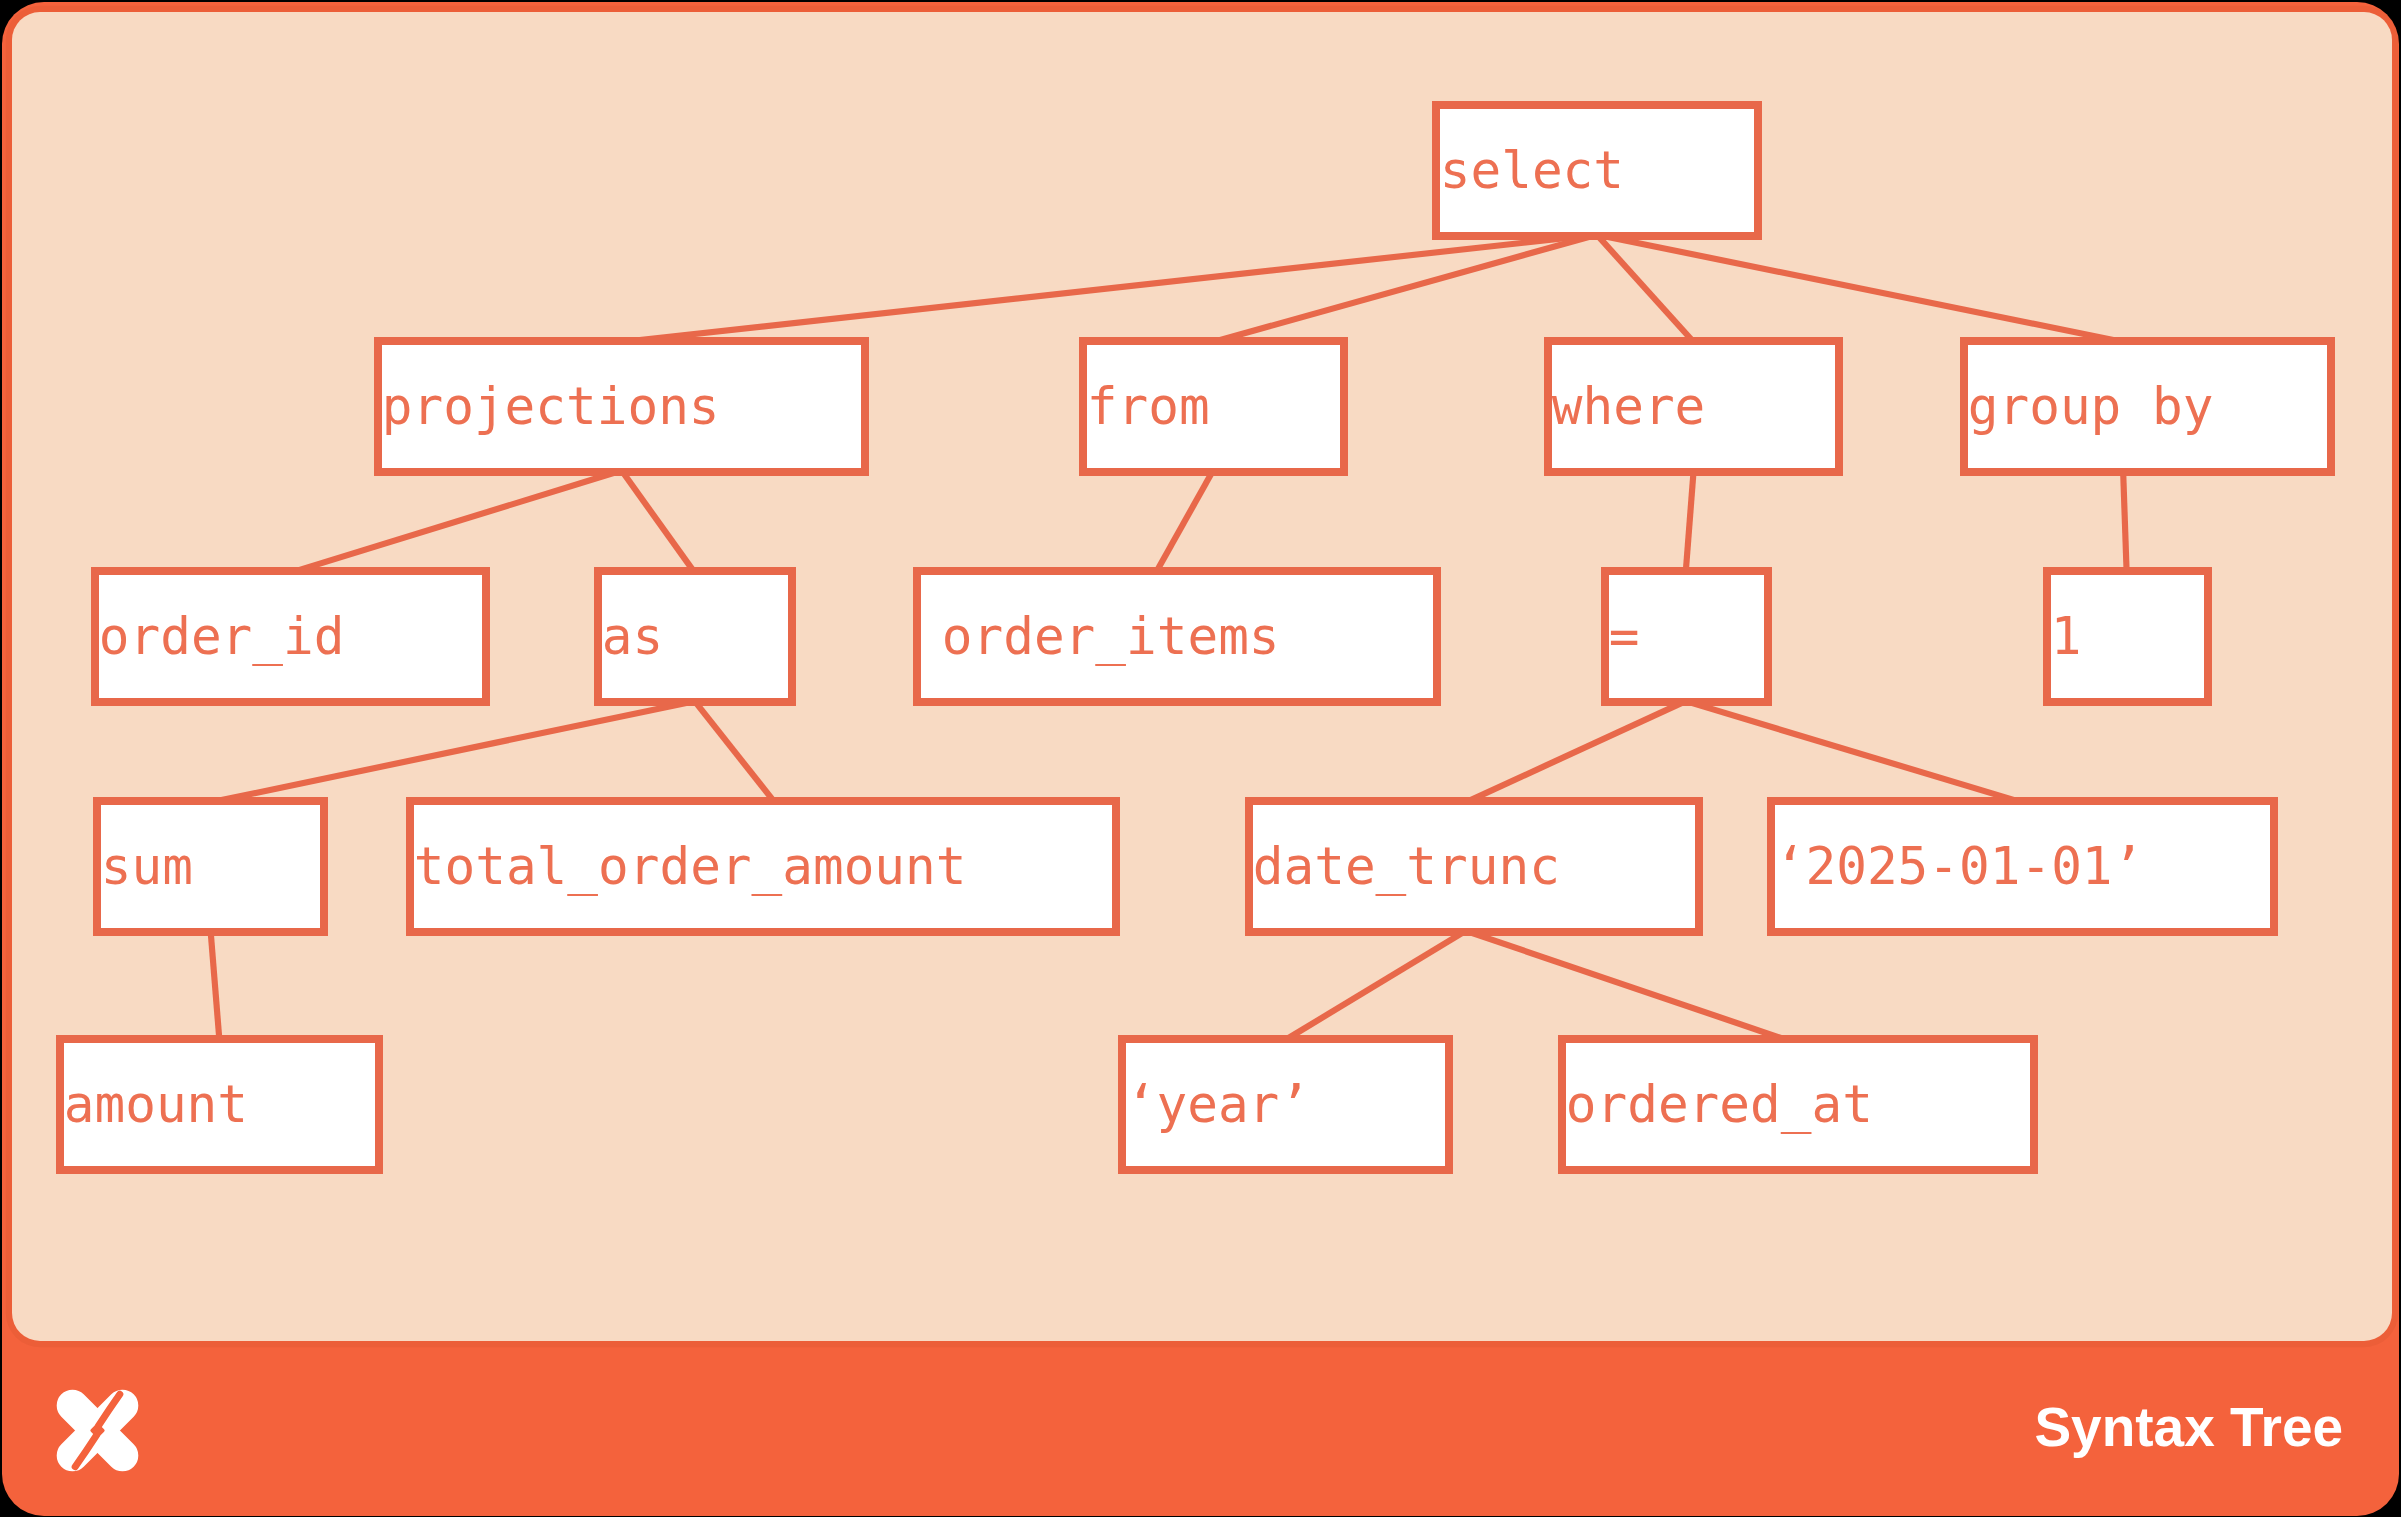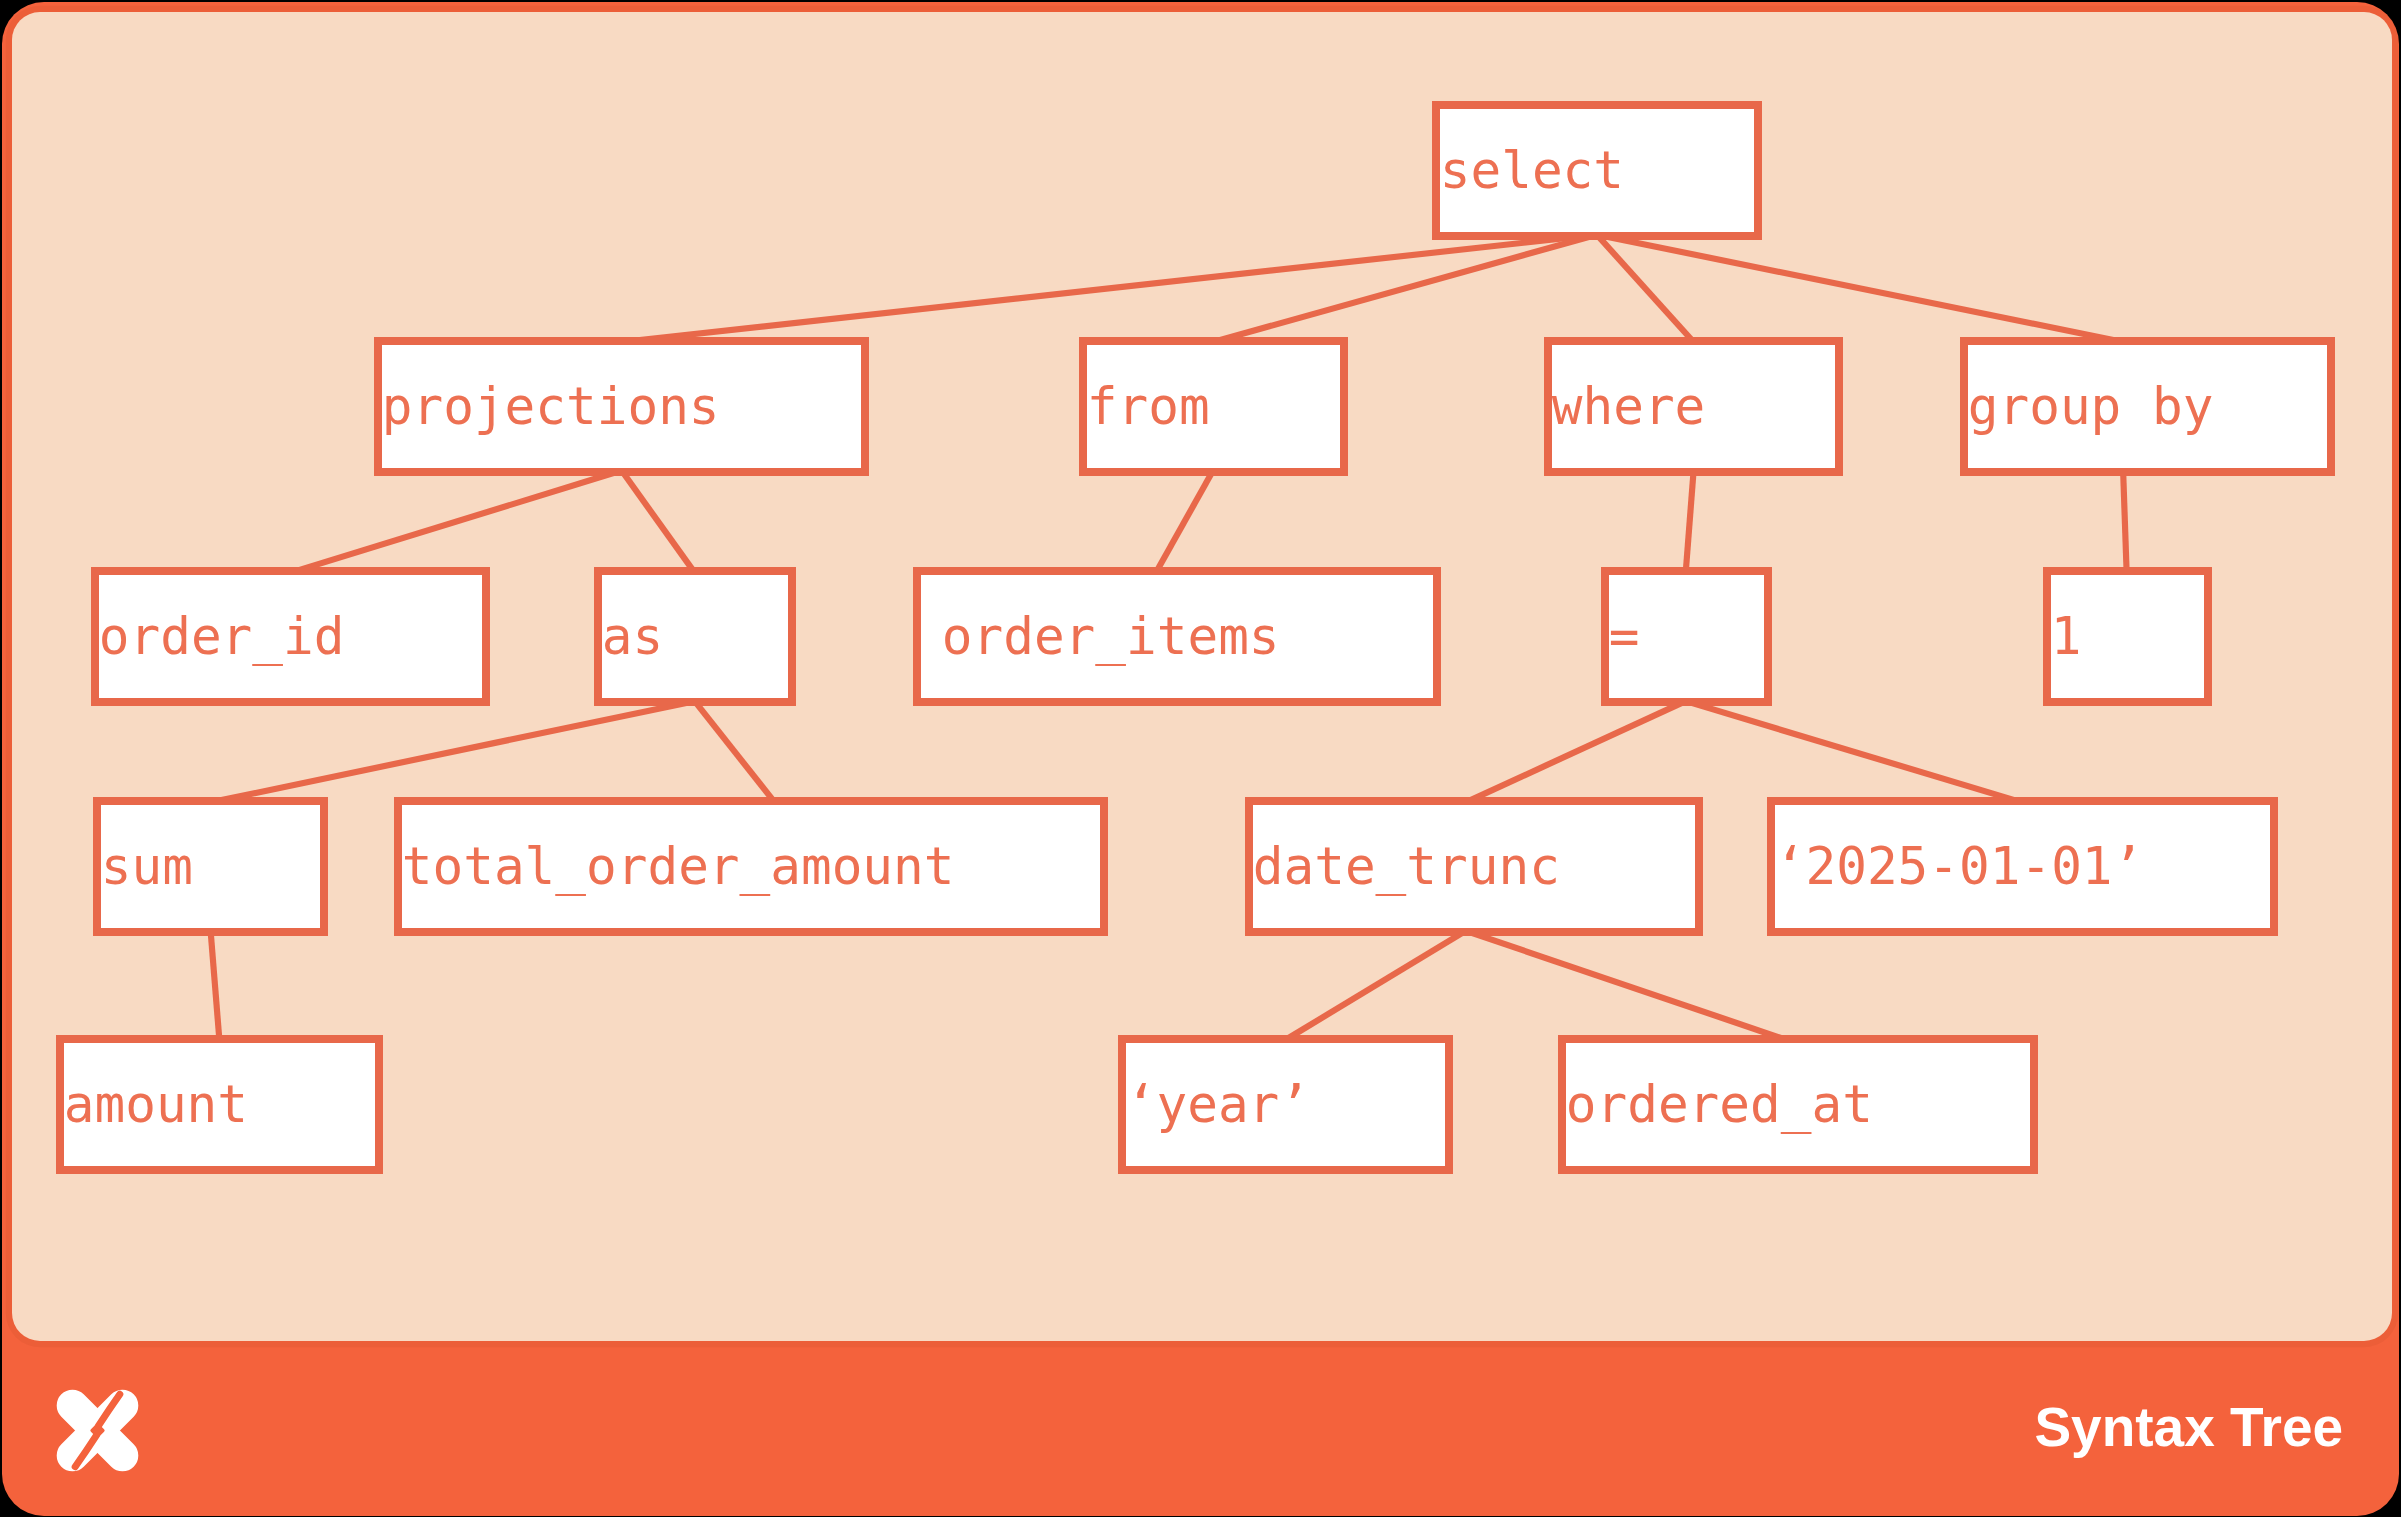--- a/index.html
+++ b/index.html
@@ -69,21 +69,21 @@
         </div>
         <div class="node" style="left: 1599px; top: 565px; width: 171px;">
           <span class="node-label">=</span>
         </div>
         <div class="node" style="left: 2041px; top: 565px; width: 169px;">
           <span class="node-label">1</span>
         </div>
         <div class="node" style="left: 91px; top: 795px; width: 235px;">
           <span class="node-label">sum</span>
         </div>
-        <div class="node" style="left: 392px; top: 795px; width: 714px;">
+        <div class="node" style="left: 404px; top: 795px; width: 714px;">
           <span class="node-label">total_order_amount</span>
         </div>
         <div class="node" style="left: 1235px; top: 795px; width: 458px; margin-left: 8px;">
           <span class="node-label">date_trunc</span>
         </div>
         <div class="node" style="left: 1765px; top: 795px; width: 511px;">
           <span class="node-label">‘2025-01-01’</span>
         </div>
         <div class="node" style="left: 54px; top: 1033px; width: 327px;">
           <span class="node-label">amount</span>

